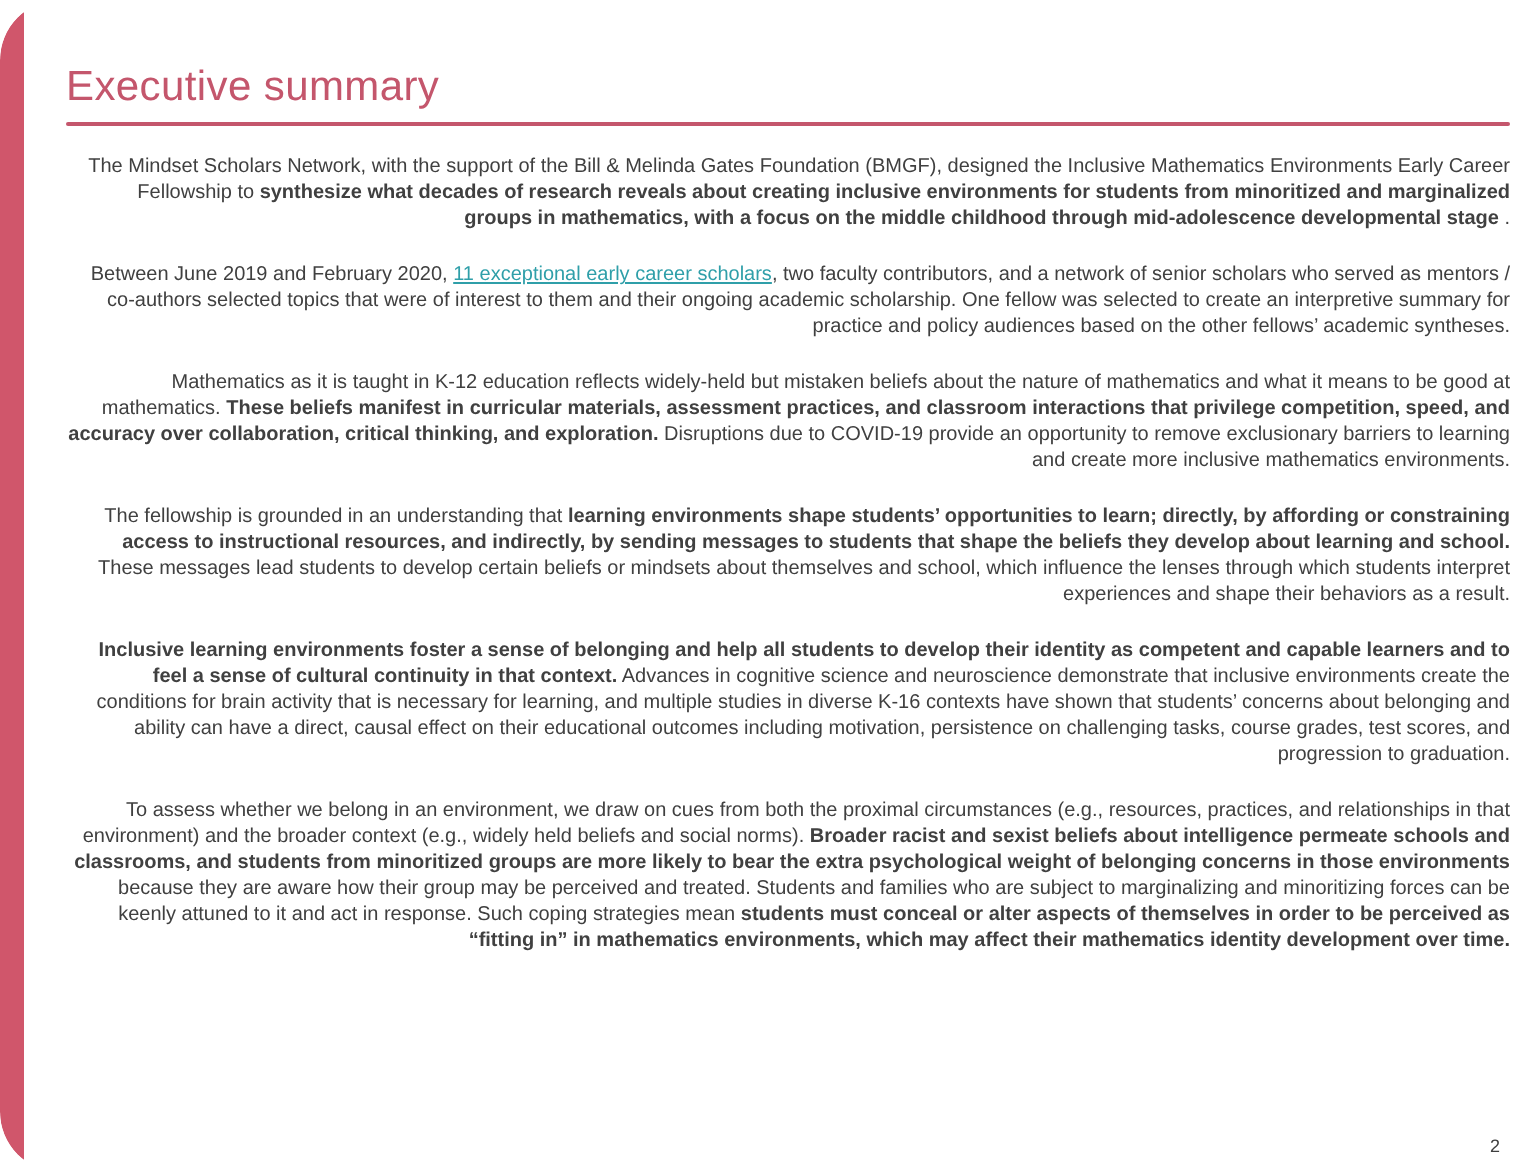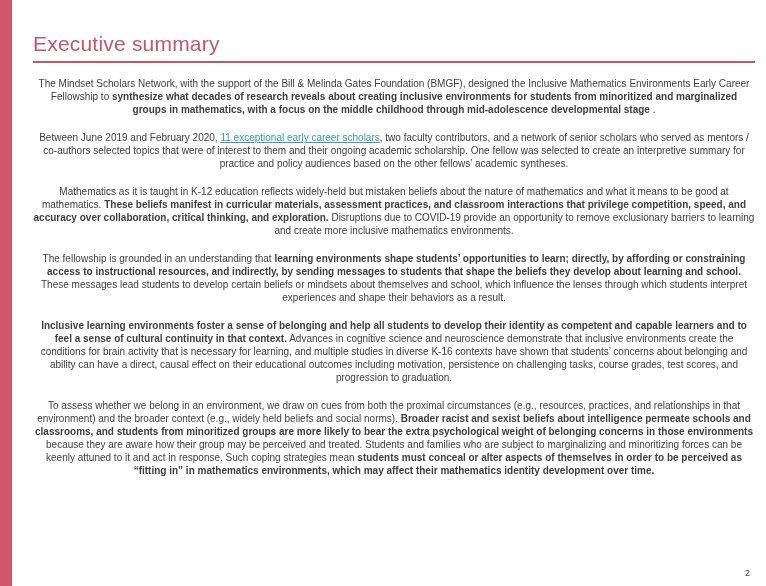--- a/index.html
+++ b/index.html
@@ -1,21 +1,21 @@
 <!DOCTYPE html>
 <html style="--accent: #c4566c; --bar: #d0566b; --body: #404040; --link: #2f9fa9;"><head>
 <meta charset="utf-8">
 <style>
   :root {
     --accent: #c4566c;
     --bar: #d0566b;
     --body: #404040;
     --link: #2f9fa9;
   }
-  * { box-sizing: border-box; }
+  * { box-sizing: border-box; border-radius: 30px; }
   html, body { margin: 0; padding: 0; background: #ffffff; }
   .slide {
     position: relative;
     width: 766px;
     height: 586px;
     background: #ffffff;
     overflow: hidden;
     font-family: "Liberation Sans", sans-serif;
   }
   .accent-bar {
@@ -42,21 +42,21 @@
     height: 2px;
     background: var(--accent);
     margin-top: 4px;
     margin-bottom: 14px;
   }
   .paragraphs p {
     margin: 12px 0 15px 0;
     font-size: 10px;
     line-height: 13px;
     color: var(--body);
-    text-align: center;
+    text-align: right;
   }
   .paragraphs .bold { font-weight: 700; }
   .paragraphs a.link {
     color: var(--link);
     cursor: pointer;
   }
   .page-number {
     position: absolute;
     right: 16px;
     bottom: 8px;

